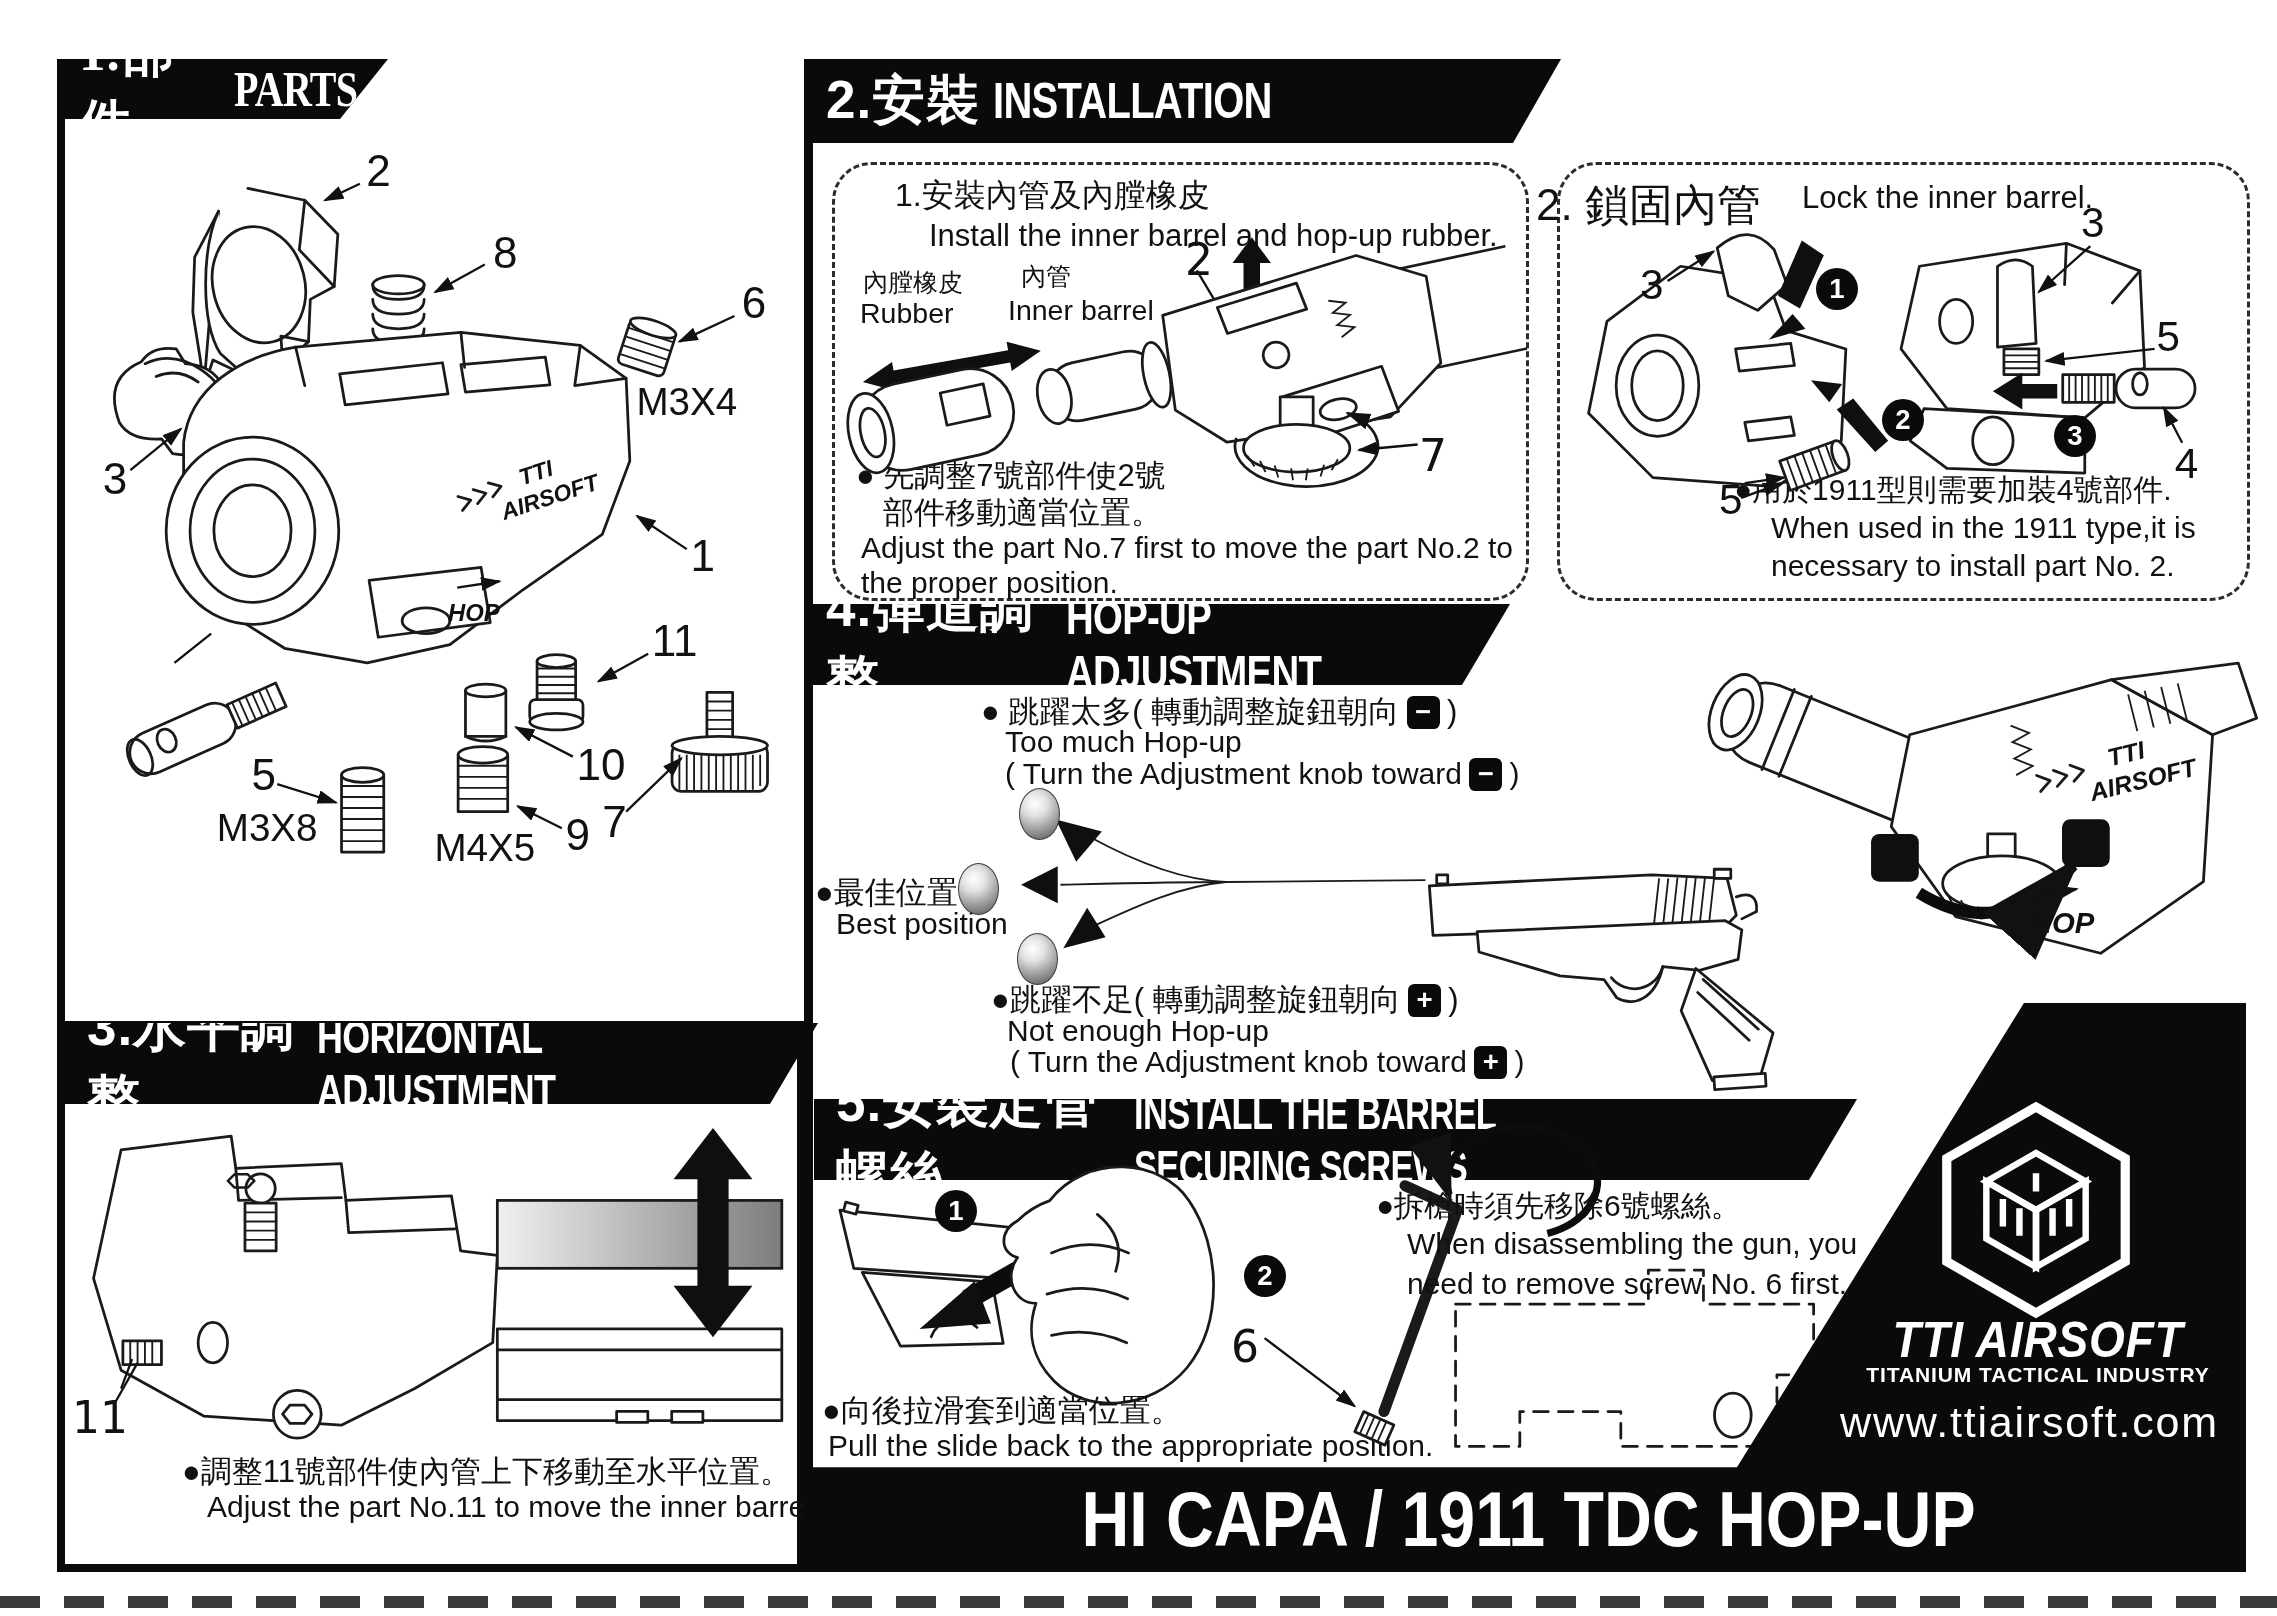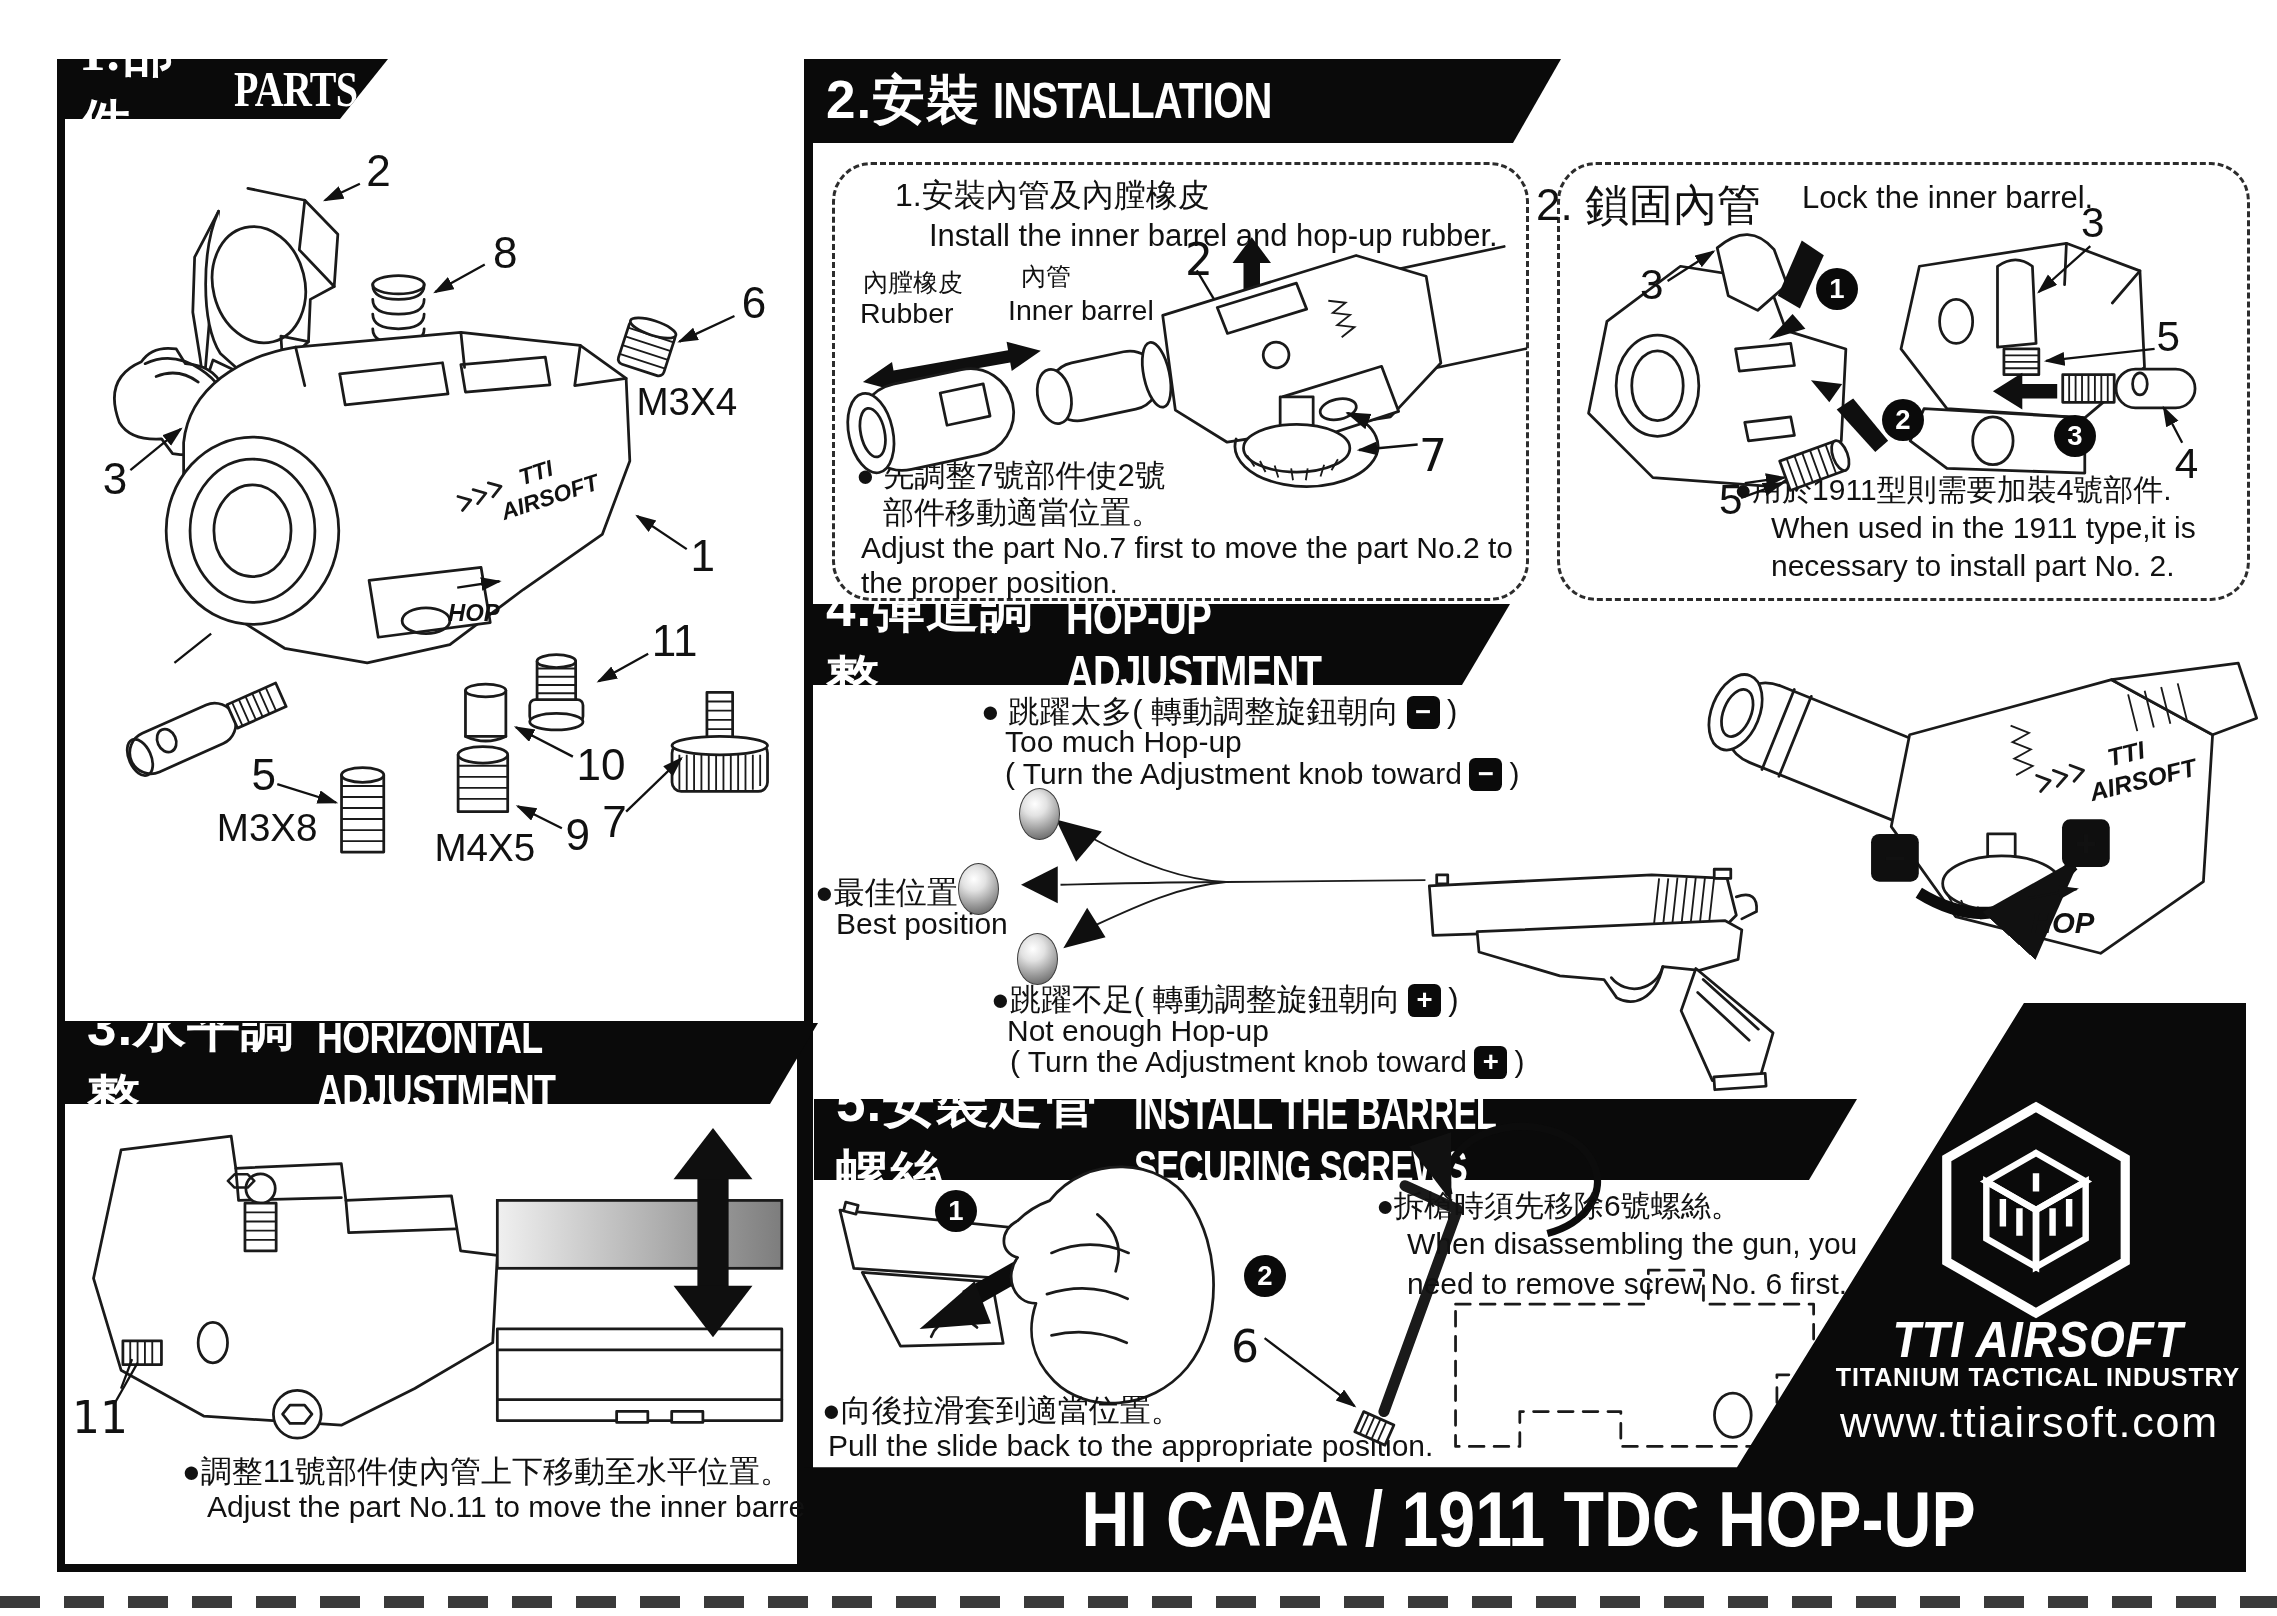--- a/index.html
+++ b/index.html
@@ -28,21 +28,21 @@
   .nbadge{position:absolute;width:42px;height:42px;border-radius:50%;background:#0a0a0a;color:#fff;
           display:flex;align-items:center;justify-content:center;font-size:27.5px;font-weight:bold;z-index:5;}
   .bb{position:absolute;border-radius:50%;
       background:radial-gradient(circle at 38% 30%,#ffffff 0%,#e2e2e2 28%,#9a9a9a 62%,#4f4f4f 100%);
       border:0.9px solid #3c3c3c;z-index:3;}
   
   .brandpanel{position:absolute;background:#0a0a0a;
       clip-path:polygon(84.6% 0,100% 0,100% 100%,0 100%,0 81.6%,64.7% 81.6%);}
   .brandname{position:absolute;color:#fff;font-weight:bold;font-style:italic;font-size:50px;
       text-align:center;transform:scaleX(.92);transform-origin:center;letter-spacing:0.9px;}
-  .brandtag{position:absolute;color:#fff;font-weight:bold;font-size:25px;text-align:center;letter-spacing:0.9px;}
+  .brandtag{position:absolute;color:#fff;font-weight:bold;font-size:21px;text-align:center;letter-spacing:0.9px;}
   .brandsite{position:absolute;color:#fff;font-size:43px;text-align:center;letter-spacing:1.8px;}
   .banner{position:absolute;color:#fff;font-weight:bold;font-size:77px;text-align:center;
       transform:scaleX(.86);transform-origin:center;letter-spacing:0;}
   .cutline{position:absolute;left:0;top:1596px;width:2277px;height:12px;
       background:repeating-linear-gradient(90deg,#3a3a3a 0 40px,transparent 40px 64px);}
   svg{position:absolute;overflow:visible;}
   svg text{font-family:"Liberation Sans","DejaVu Sans",sans-serif;fill:#111;}
   .sk{stroke:#1a1a1a;stroke-width:3;fill:none;stroke-linejoin:round;stroke-linecap:round;}
   .skw{stroke:#1a1a1a;stroke-width:3;fill:#ffffff;stroke-linejoin:round;stroke-linecap:round;}
   .blk{fill:#0f0f0f;stroke:none;}

